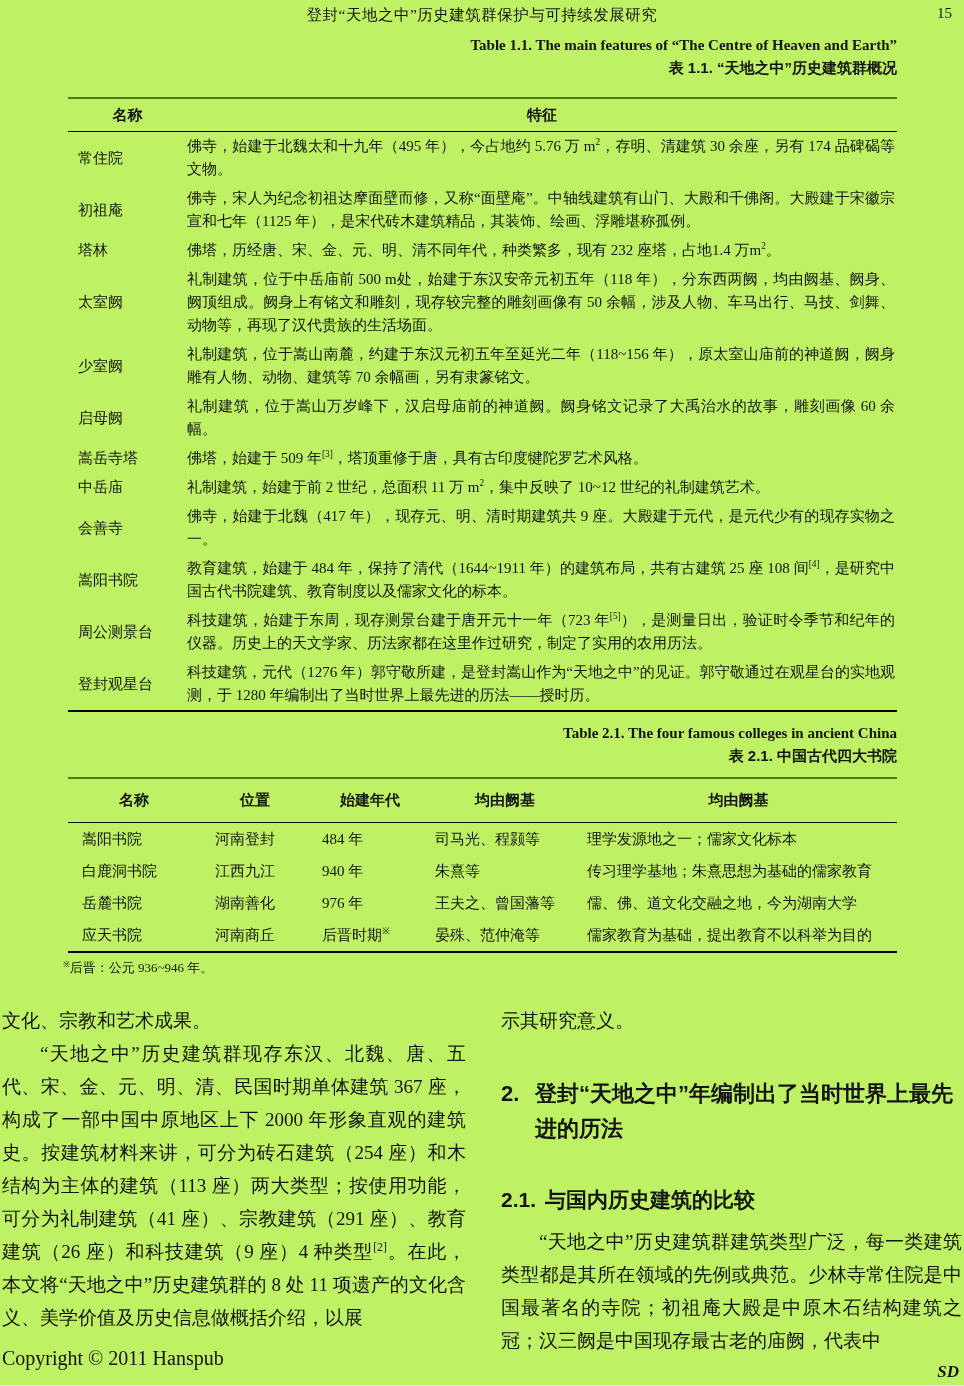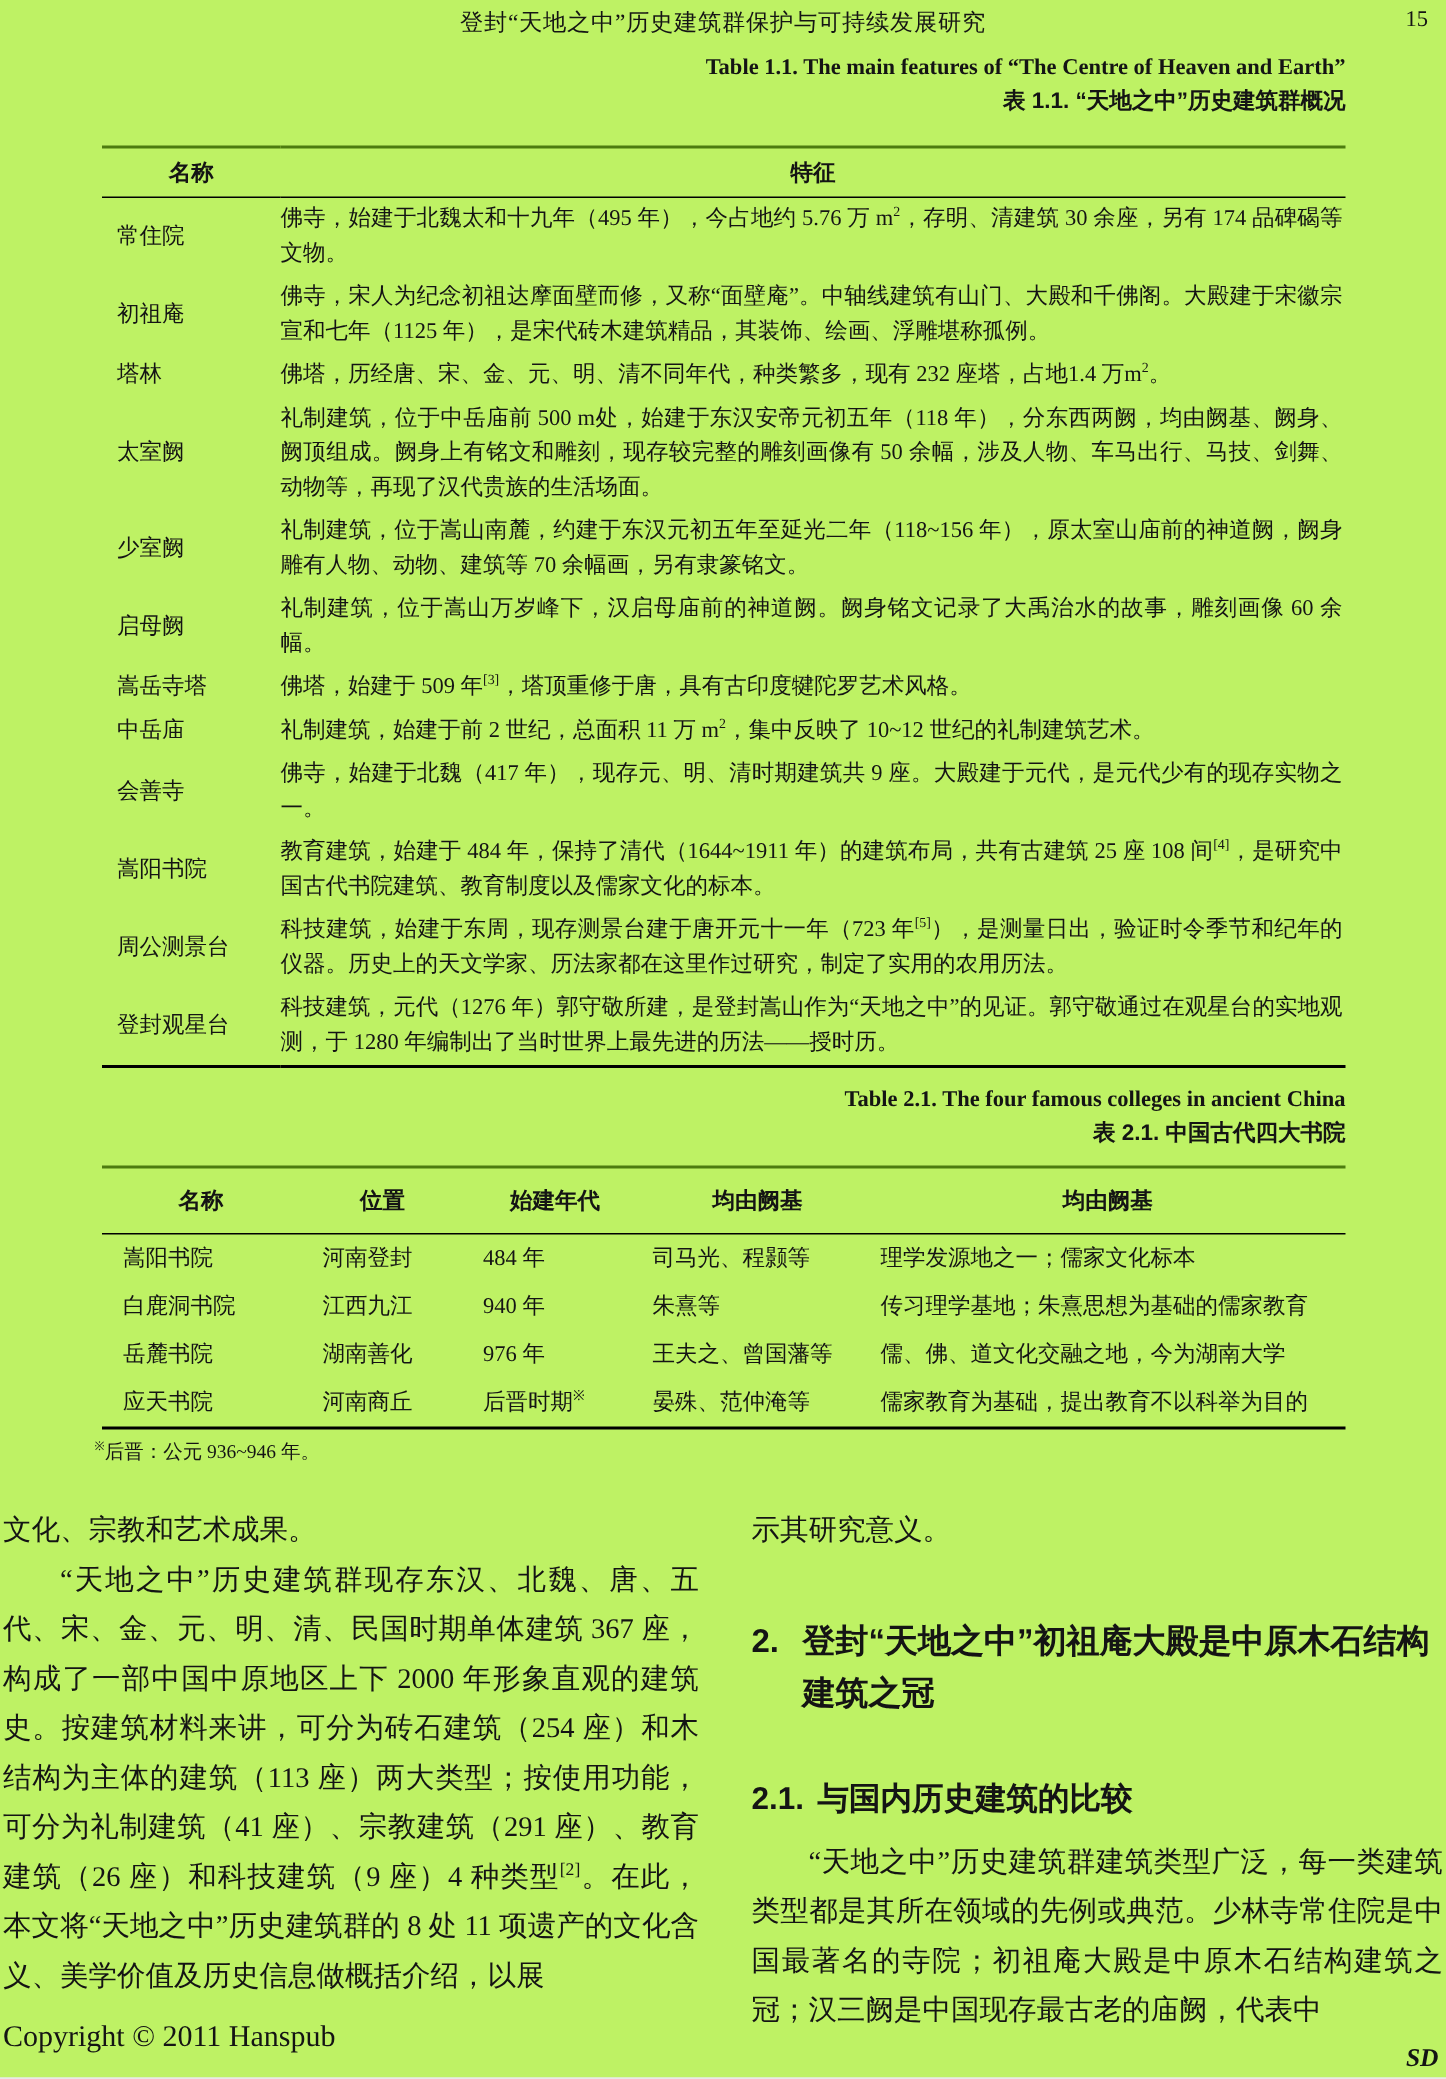--- a/index.html
+++ b/index.html
@@ -199,21 +199,21 @@
 
   <div class="col" id="col-left">
     <p>文化、宗教和艺术成果。</p>
     <p class="indent">“天地之中”历史建筑群现存东汉、北魏、唐、五代、宋、金、元、明、清、民国时期单体建筑 367 座，构成了一部中国中原地区上下 2000 年形象直观的建筑史。按建筑材料来讲，可分为砖石建筑（254 座）和木结构为主体的建筑（113 座）两大类型；按使用功能，可分为礼制建筑（41 座）、宗教建筑（291 座）、教育建筑（26 座）和科技建筑（9 座）4 种类型<sup>[2]</sup>。在此，本文将“天地之中”历史建筑群的 8 处 11 项遗产的文化含义、美学价值及历史信息做概括介绍，以展</p>
   </div>
 
   <div class="col" id="col-right">
     <p>示其研究意义。</p>
     <div class="h2" id="heading-2">
       <span class="h-num">2.</span>
-      <span class="h-title">登封“天地之中”初祖庵大殿是中原木石结构建筑之冠</span>
+      <span class="h-title">登封“天地之中”年编制出了当时世界上最先进的历法</span>
     </div>
     <div class="h2" id="heading-21">
       <span class="h-num">2.1.</span>
       <span class="h-title">与国内历史建筑的比较</span>
     </div>
     <p class="indent">“天地之中”历史建筑群建筑类型广泛，每一类建筑类型都是其所在领域的先例或典范。少林寺常住院是中国最著名的寺院；初祖庵大殿是中原木石结构建筑之冠；汉三阙是中国现存最古老的庙阙，代表中</p>
   </div>
 
   <div class="footer-copyright">Copyright © 2011 Hanspub</div>
   <div class="footer-logo">SD</div>

